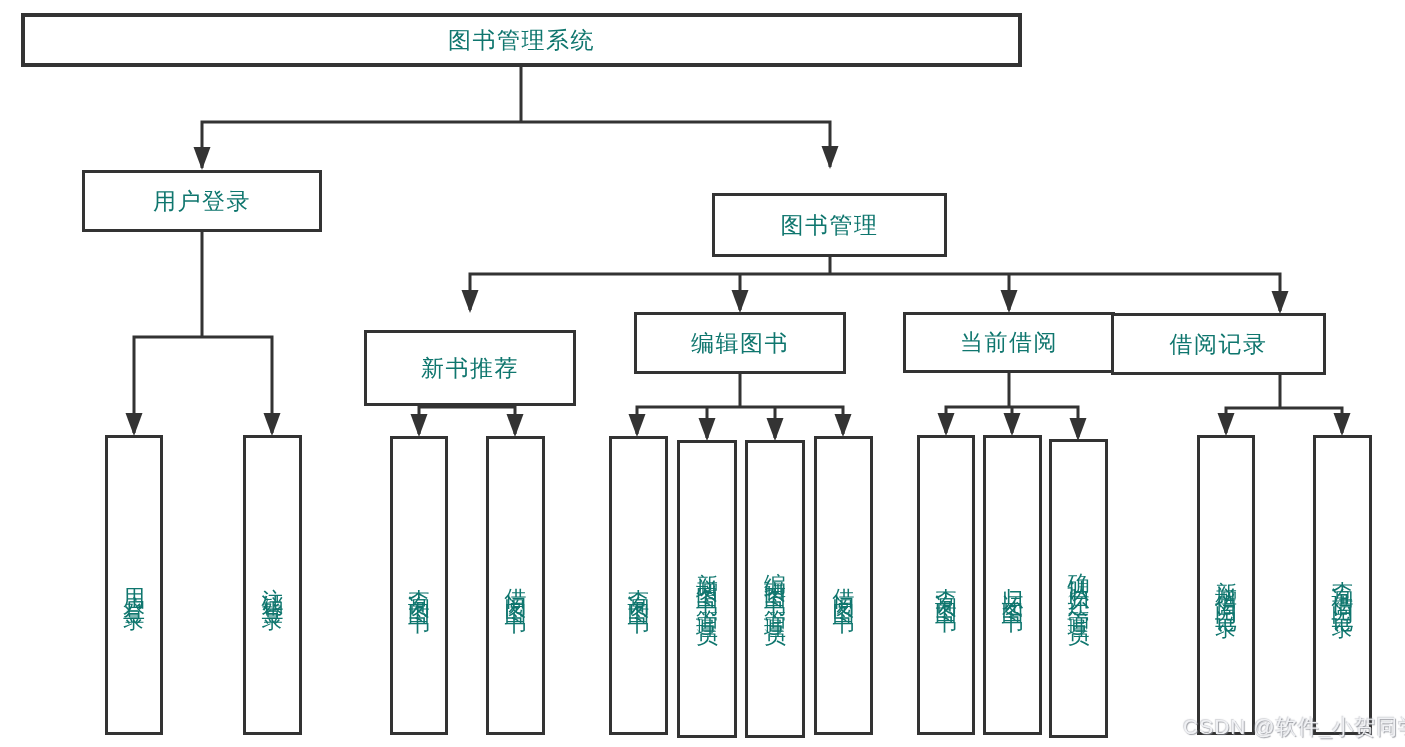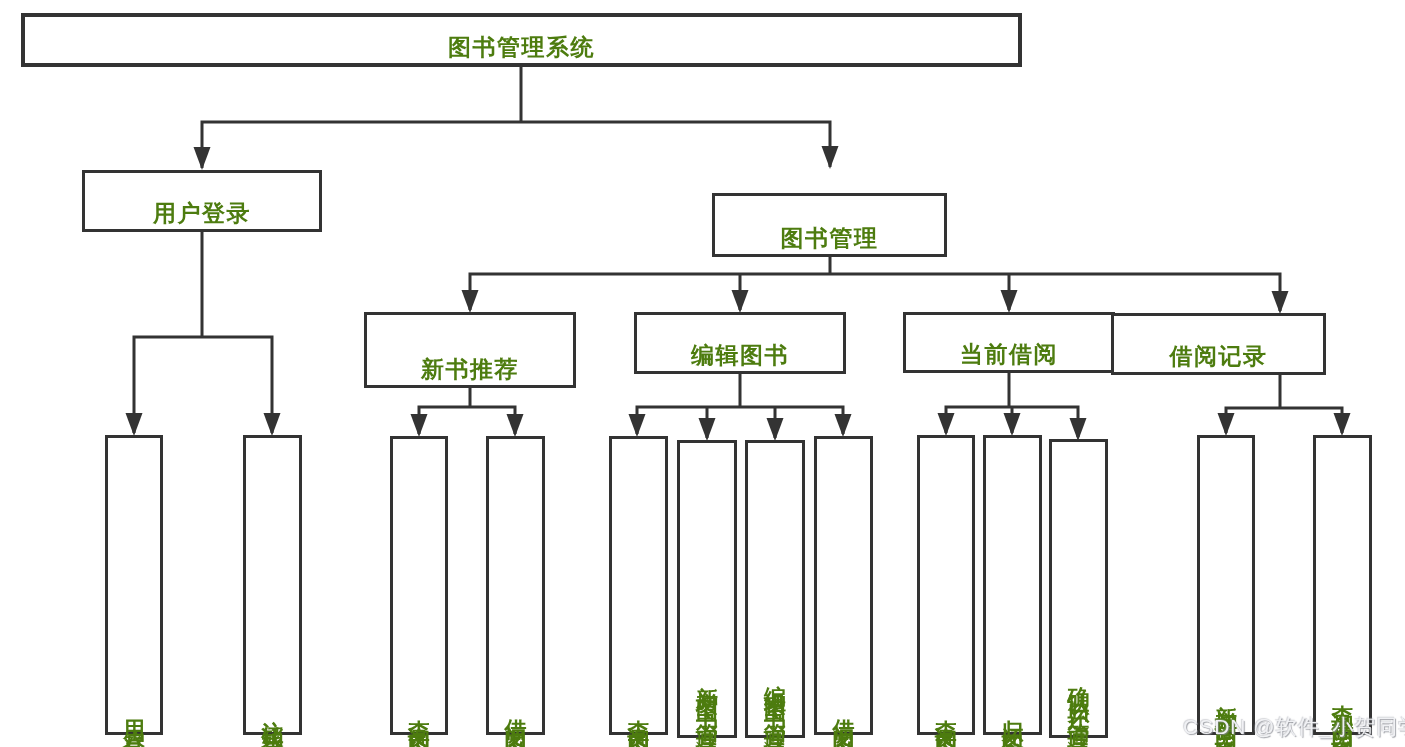--- a/index.html
+++ b/index.html
@@ -15,24 +15,23 @@
     position: absolute;
     left: 0; top: 0;
     width: 1405px; height: 747px;
   }
   .node {
     position: absolute;
     box-sizing: border-box;
     background: #ffffff;
     border: 3px solid #333333;
     display: flex;
-    align-items: flex-end;
+    align-items: center;
     justify-content: center;
-    color: #4d7c0f;
-    font-weight: bold;
+    color: #0f766e;
   }
   .node.root { border-width: 4px; }
   .node.h .lbl {
     font-size: 23px;
     letter-spacing: 1.5px;
     white-space: nowrap;
   }
   .node.v .lbl {
     writing-mode: vertical-rl;
     text-orientation: mixed;
@@ -100,21 +99,21 @@
     <span class="lbl">图书管理系统</span>
   </div>
 
   <div class="node h" style="left:82px; top:170px; width:240px; height:62px;">
     <span class="lbl">用户登录</span>
   </div>
   <div class="node h" style="left:712px; top:169px; width:235px; height:64px;margin-top:24px;">
     <span class="lbl">图书管理</span>
   </div>
 
-  <div class="node h" style="left:364px; top:312px; width:212px; height:76px;">
+  <div class="node h" style="left:364px; top:330px; width:212px; height:76px;">
     <span class="lbl">新书推荐</span>
   </div>
   <div class="node h" style="left:634px; top:312px; width:212px; height:62px;">
     <span class="lbl">编辑图书</span>
   </div>
   <div class="node h" style="left:903px; top:312px; width:212px; height:61px;">
     <span class="lbl">当前借阅</span>
   </div>
   <div class="node h" style="left:1111px; top:313px; width:215px; height:62px;">
     <span class="lbl">借阅记录</span>

